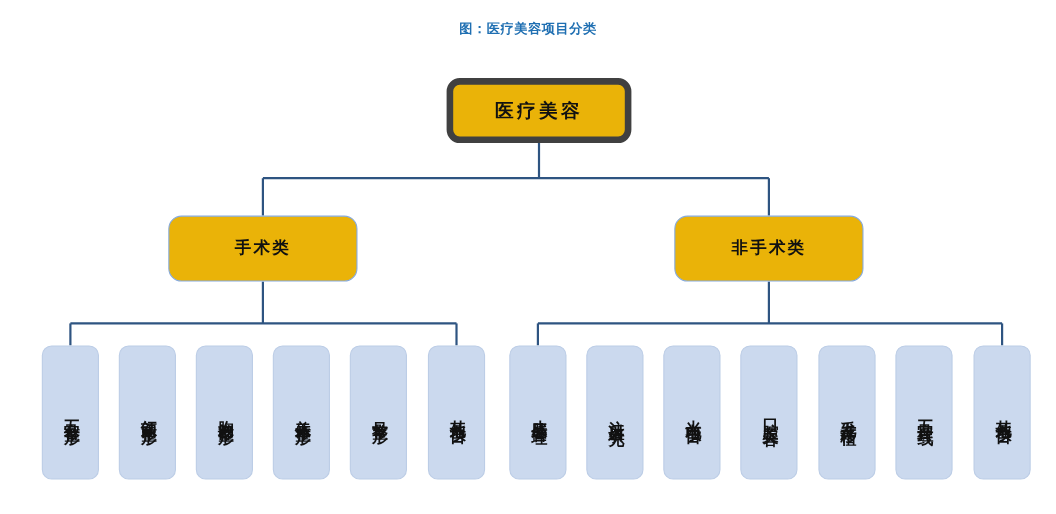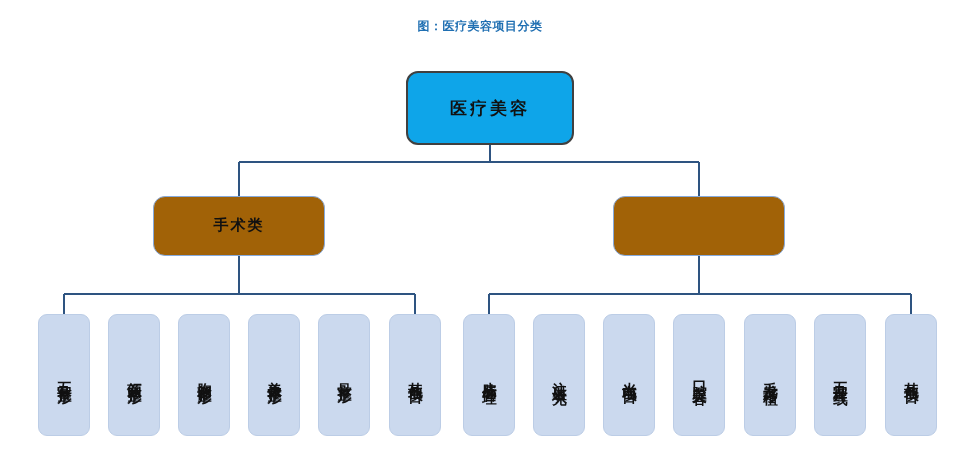--- a/index.html
+++ b/index.html
@@ -60,34 +60,34 @@
     align-items: center;
     justify-content: center;
     color: #111111;
     text-align: center;
   }
 
   .node-root {
     left: 406px;
     top: 71px;
     width: 168px;
-    height: 74px;
-    background: #0ea5e9;
-    border: 2px solid #404040;
+    height: 59px;
+    background: #eab308;
+    border: 6px solid #404040;
     border-radius: 12px;
     font-size: 17px;
     font-weight: bold;
     letter-spacing: 3px;
   }
 
   .node-branch {
     top: 196px;
     width: 172px;
     height: 60px;
-    background: #a16207;
+    background: #eab308;
     border: 1px solid #86AADD;
     border-radius: 12px;
     font-size: 15px;
     font-weight: bold;
     line-height: 1.45;
     letter-spacing: 2px;
   }
   .node-branch .branch-text {
     display: block;
   }
@@ -144,20 +144,21 @@
   <div class="node node-root">医疗美容</div>
 
   <div class="node node-branch node-branch-left">
     <div>
       <span class="branch-text">手术类</span>
     </div>
   </div>
 
   <div class="node node-branch node-branch-right">
     <div>
+      <span class="branch-text">非手术类</span>
     </div>
   </div>
 
   <div class="node node-leaf" style="left:38px">
     <span class="leaf-text">五官整形</span>
   </div>
   <div class="node node-leaf" style="left:108px">
     <span class="leaf-text">颌面整形</span>
   </div>
   <div class="node node-leaf" style="left:178px">

